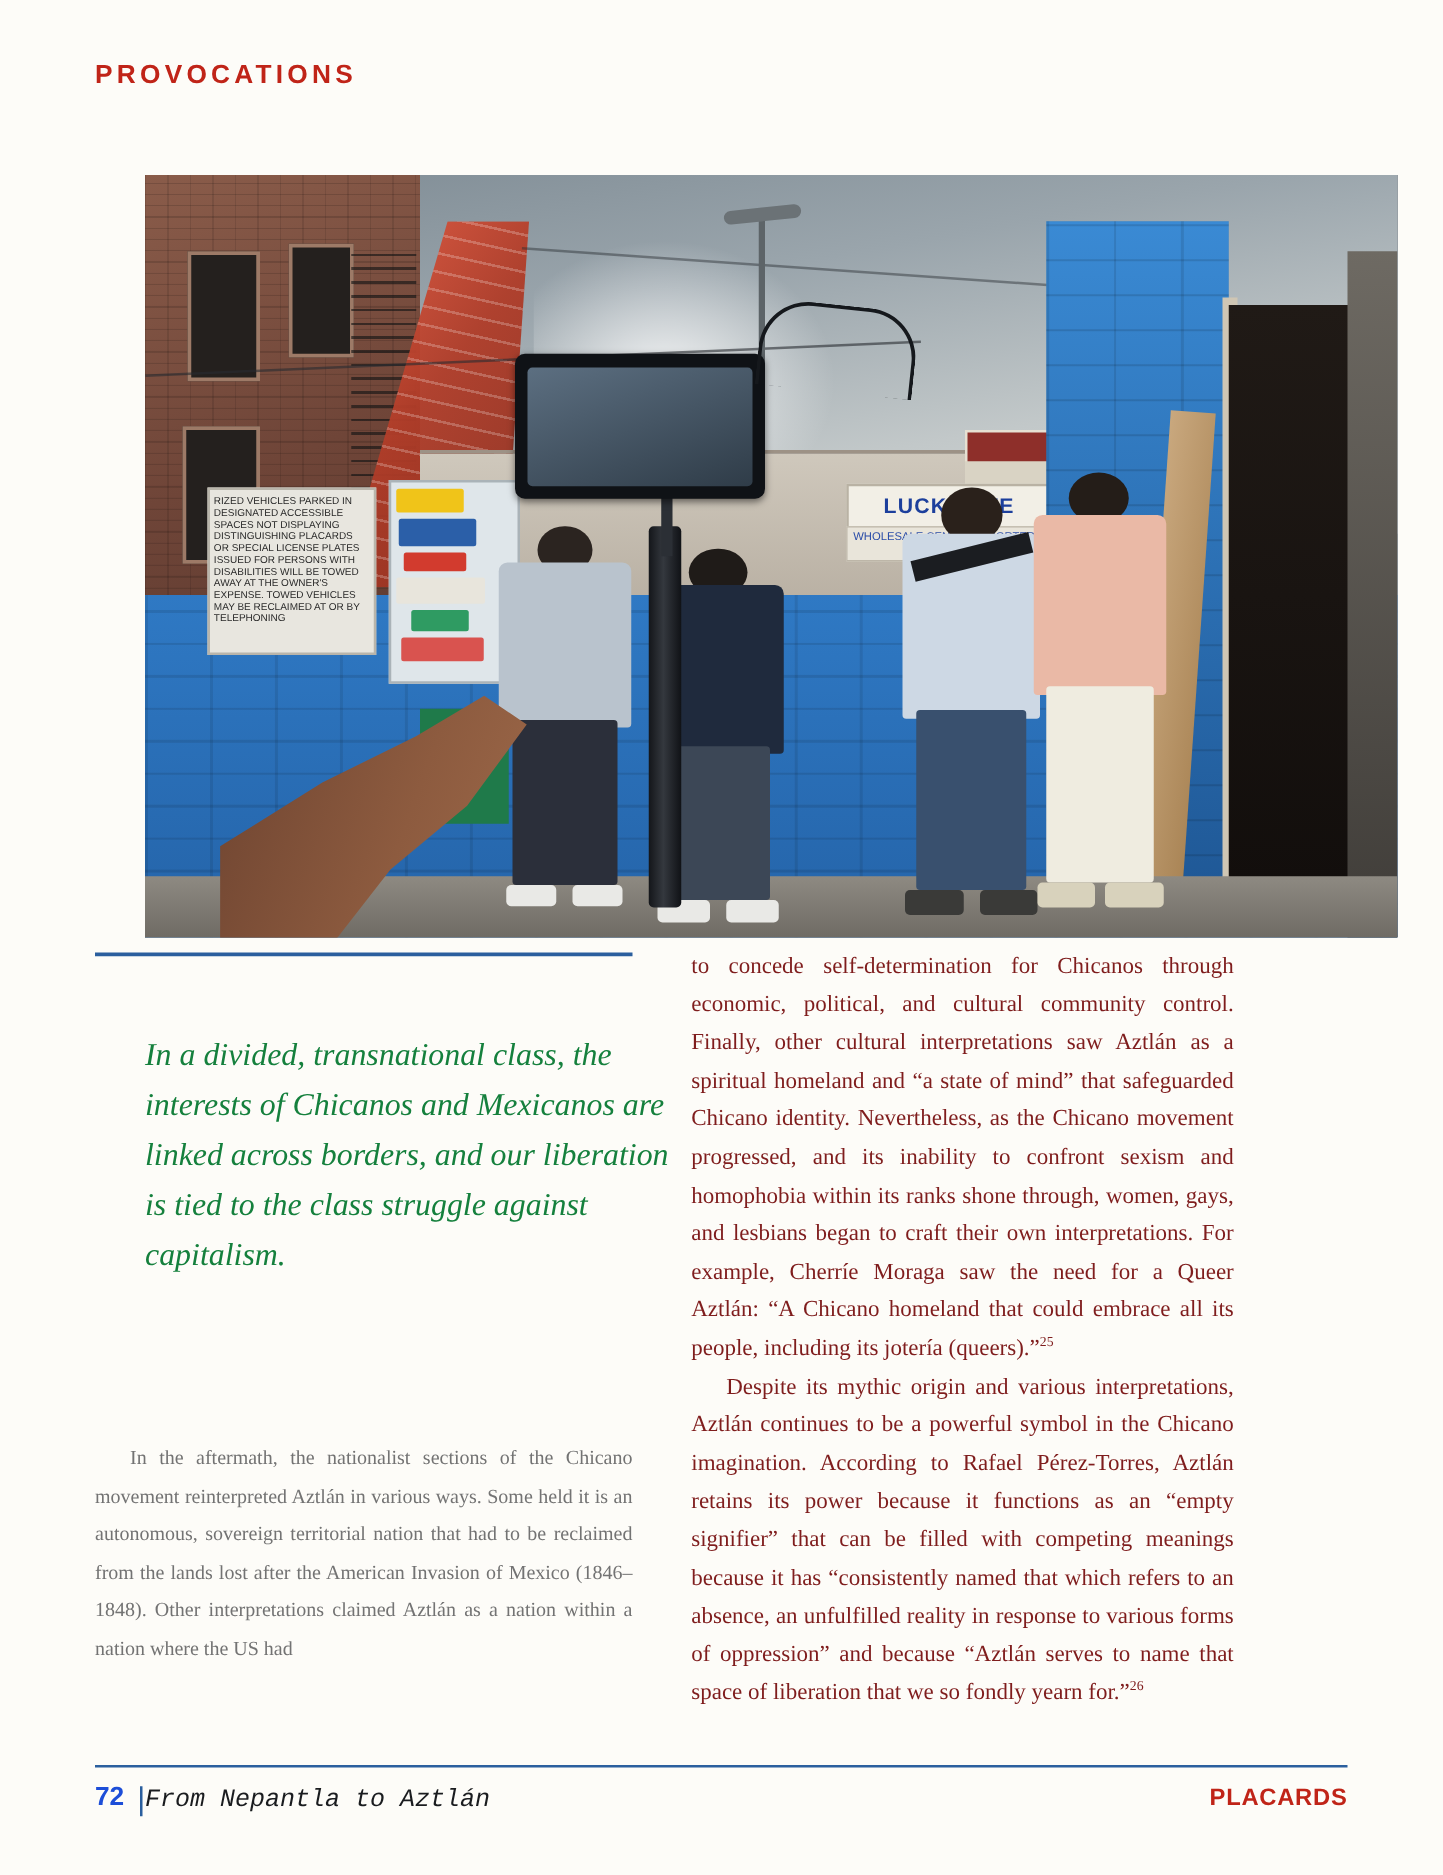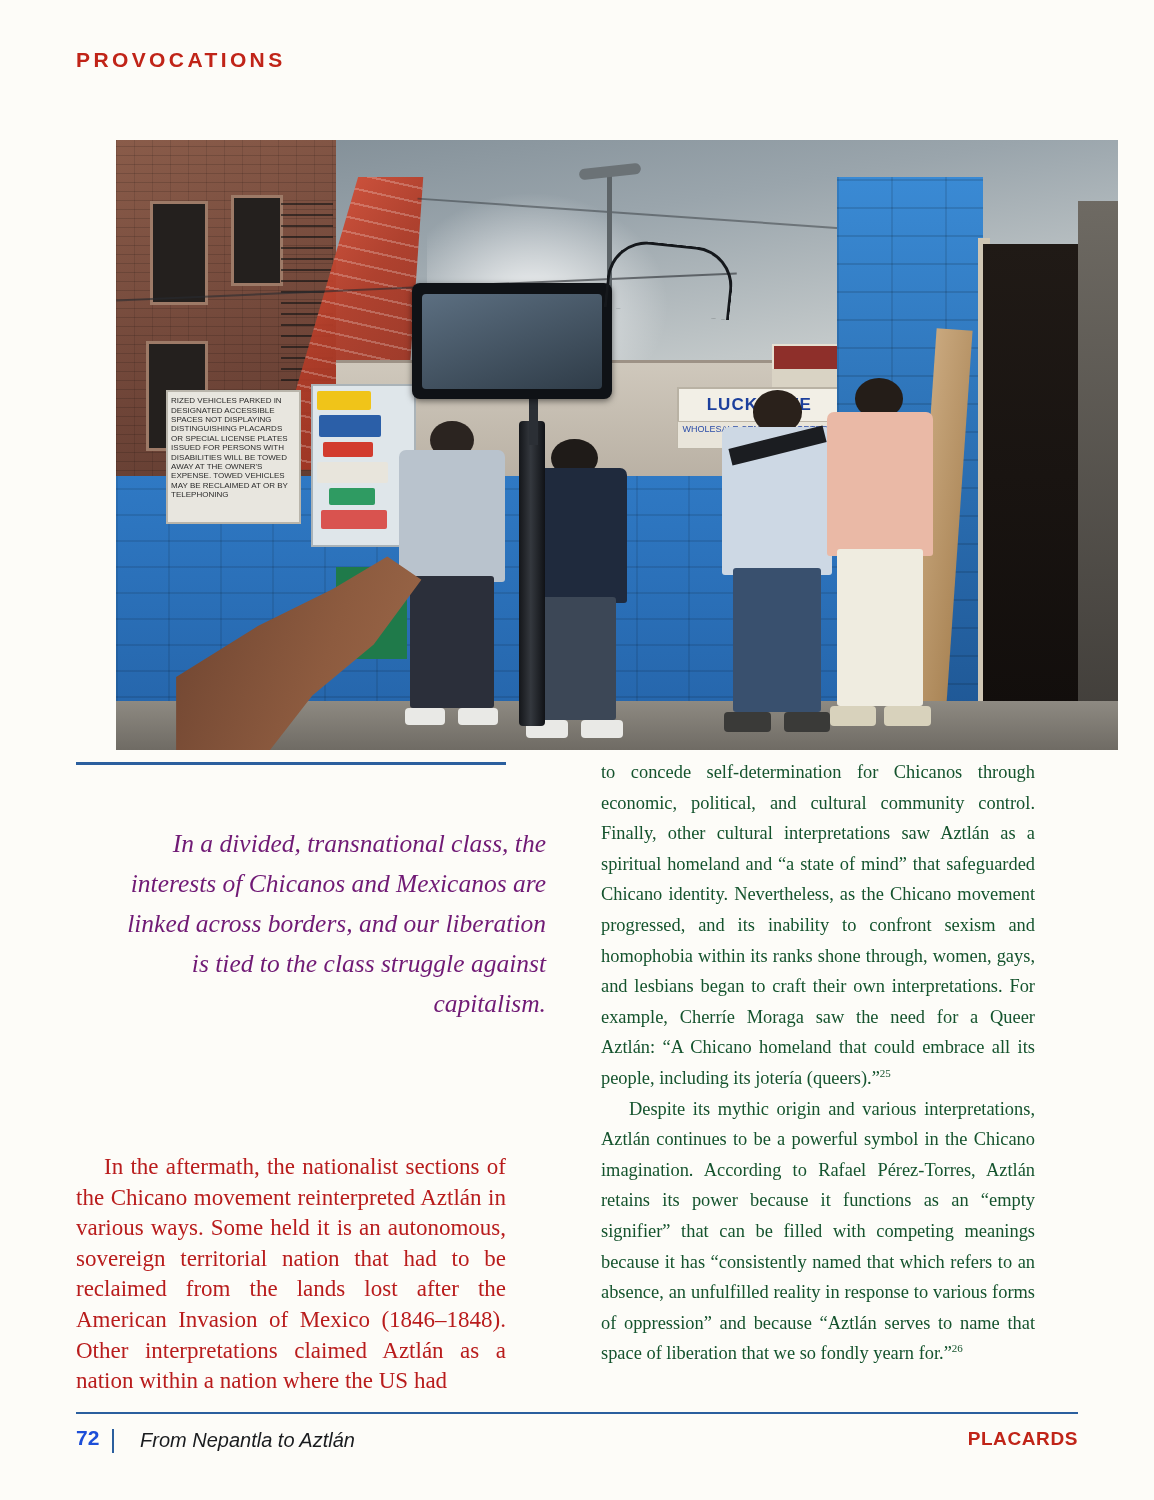--- a/index.html
+++ b/index.html
@@ -320,43 +320,42 @@
   }
   .pullquote {
     position: absolute;
     left: 76px;
     top: 798px;
     width: 430px;
     font-family: "Liberation Serif", serif;
     font-style: italic;
     font-size: 25.5px;
     line-height: 40px;
-    text-align: right;
-    color: #701a75;
+    text-align: left;
+    color: #15803d;
   }
   .col-left {
     position: absolute;
     left: 76px;
     top: 1152px;
     width: 430px;
-    font-size: 23px;
+    font-size: 16px;
     line-height: 30.6px;
     text-align: justify;
-    color: #b91c1c;
+    color: #737373;
   }
   .col-right {
     position: absolute;
     left: 553px;
     top: 757px;
     width: 434px;
     font-size: 18.4px;
     line-height: 30.6px;
     text-align: justify;
-    color: #14532d;
-    margin-left: 48px;
+    color: #7f1d1d;
   }
   .col-right p { margin: 0; }
   .col-right p + p { text-indent: 28px; }
   .col-left p { margin: 0; text-indent: 28px; }
   sup { font-size: 11px; vertical-align: super; line-height: 0; }
 
   
   .footer {
     position: absolute;
     left: 76px;
@@ -379,22 +378,22 @@
     color: #1d4ed8;
   }
   .folio-rule {
     position: absolute;
     left: 36px; top: 17px;
     width: 2px; height: 24px;
     background: #2b5f9e;
   }
   .footer-title {
     position: absolute;
-    left: 64px; top: 17px;
-    font-family: Liberation Sans, sans-serif;
+    left: 40px; top: 17px;
+    font-family: Liberation Mono, monospace;
     font-style: italic;
     font-size: 20px;
     color: #1a1c1f;
   }
   .brand {
     position: absolute;
     right: 0; top: 16px;
     font-family: "Liberation Sans", sans-serif;
     font-weight: bold;
     font-size: 19px;

